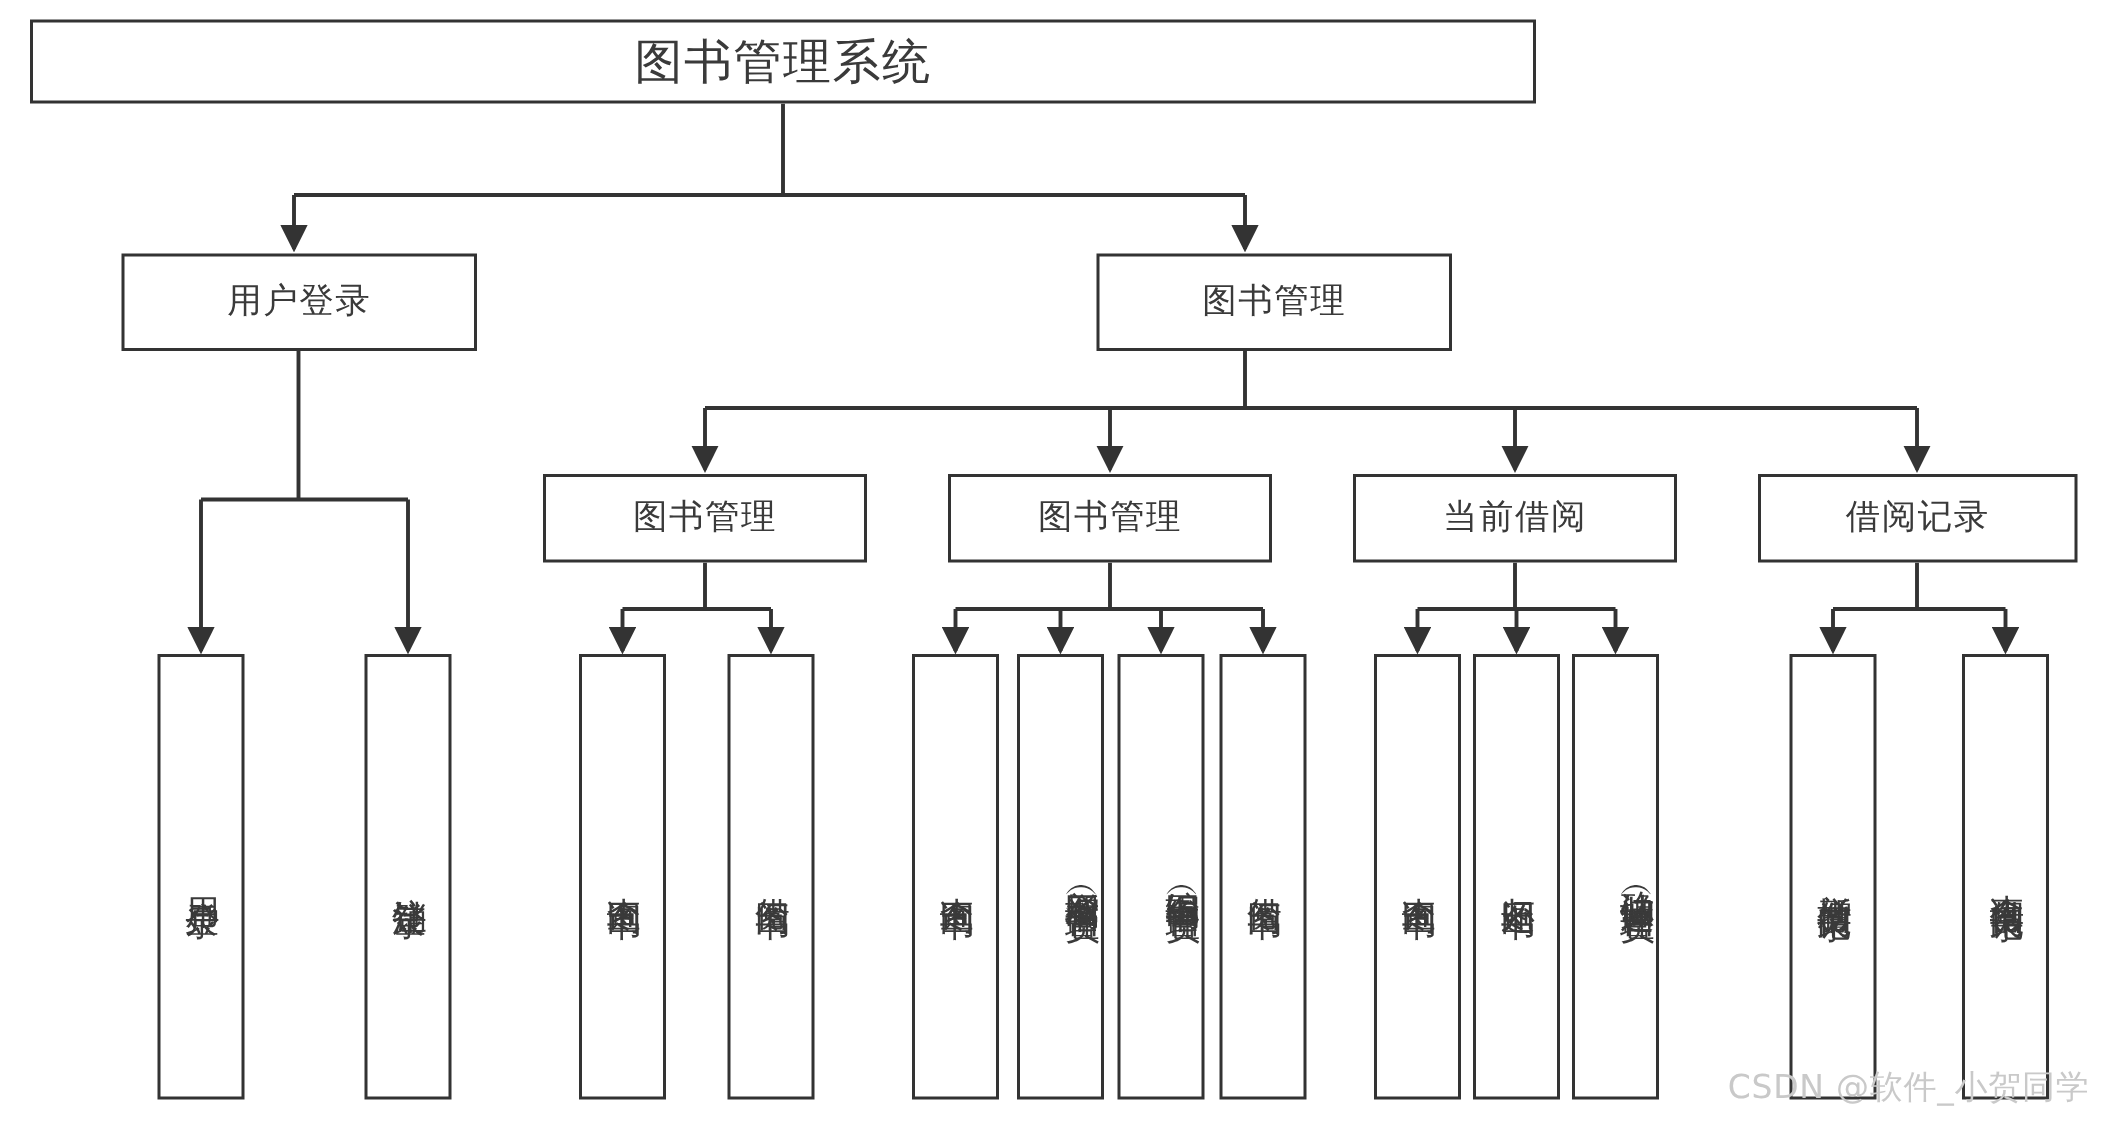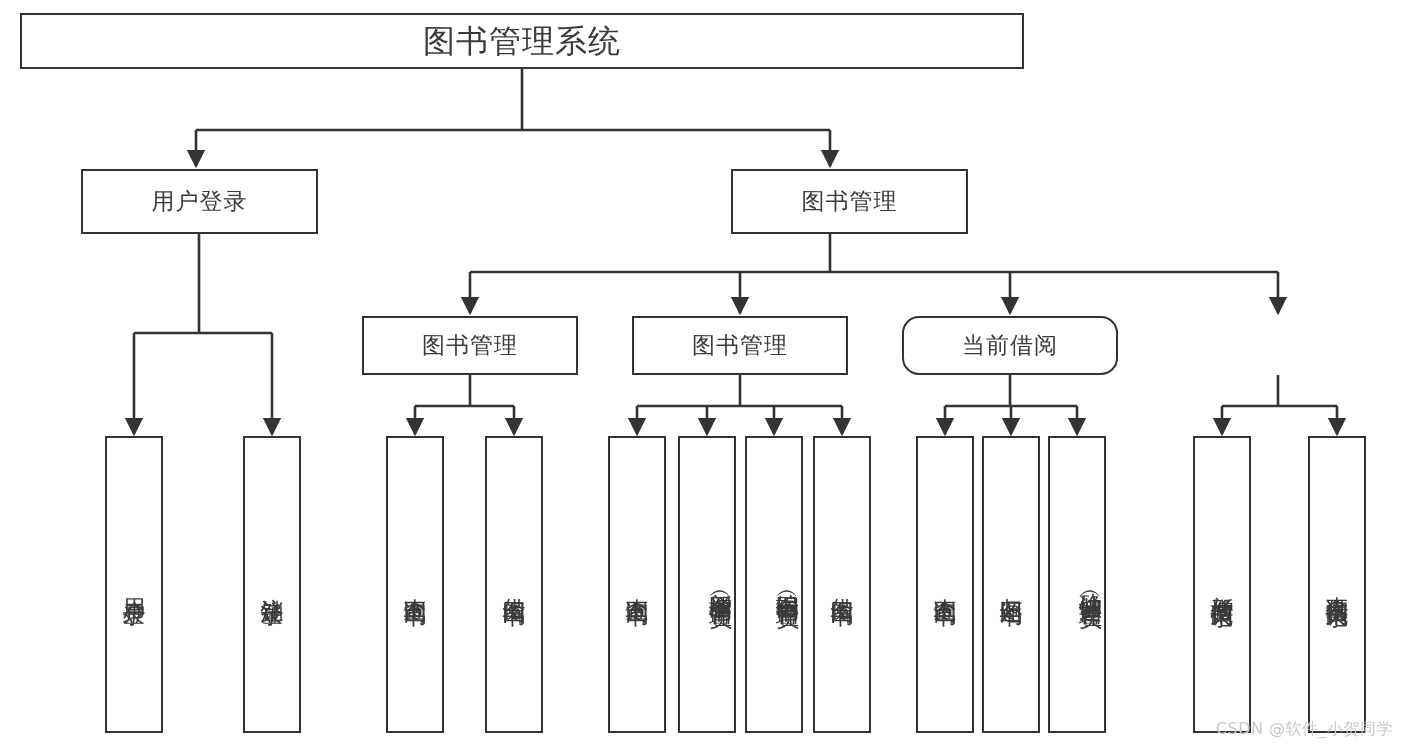--- a/index.html
+++ b/index.html
@@ -60,21 +60,21 @@
   .leaf.centered {
     align-items: center;
   }
   .title-node {
     font-size: 32px;
   }
   #watermark {
     position: absolute;
     right: 12px;
     bottom: 7px;
-    font-size: 16px;
+    font-size: 22px;
     color: #c9c9c9;
     white-space: nowrap;
     letter-spacing: 0.5px;
     pointer-events: none;
   }
 </style>
 </head>
 <body>
 
 <div id="canvas">
@@ -142,24 +142,27 @@
   </div>
 
   <div class="node node-h" style="left:362px; top:316px; width:216px; height:59px;">
     <span>图书管理</span>
   </div>
 
   <div class="node node-h" style="left:632px; top:316px; width:216px; height:59px;">
     <span>图书管理</span>
   </div>
 
-  <div class="node node-h" style="left:902px; top:316px; width:216px; height:59px;border-radius:17px;">
+  <div class="node node-h" style="left:902px; top:316px; width:216px; height:59px;">
     <span>当前借阅</span>
   </div>
 
+  <div class="node node-h" style="left:1172px; top:316px; width:213px; height:59px;">
+    <span>借阅记录</span>
+  </div>
 
   <div class="node node-v leaf centered" style="left:105px; top:436px; width:58px; height:297px;">
     <span>用户登录</span>
   </div>
 
   <div class="node node-v leaf centered" style="left:243px; top:436px; width:58px; height:297px;">
     <span>注销登录</span>
   </div>
 
   <div class="node node-v leaf centered" style="left:386px; top:436px; width:58px; height:297px;">

